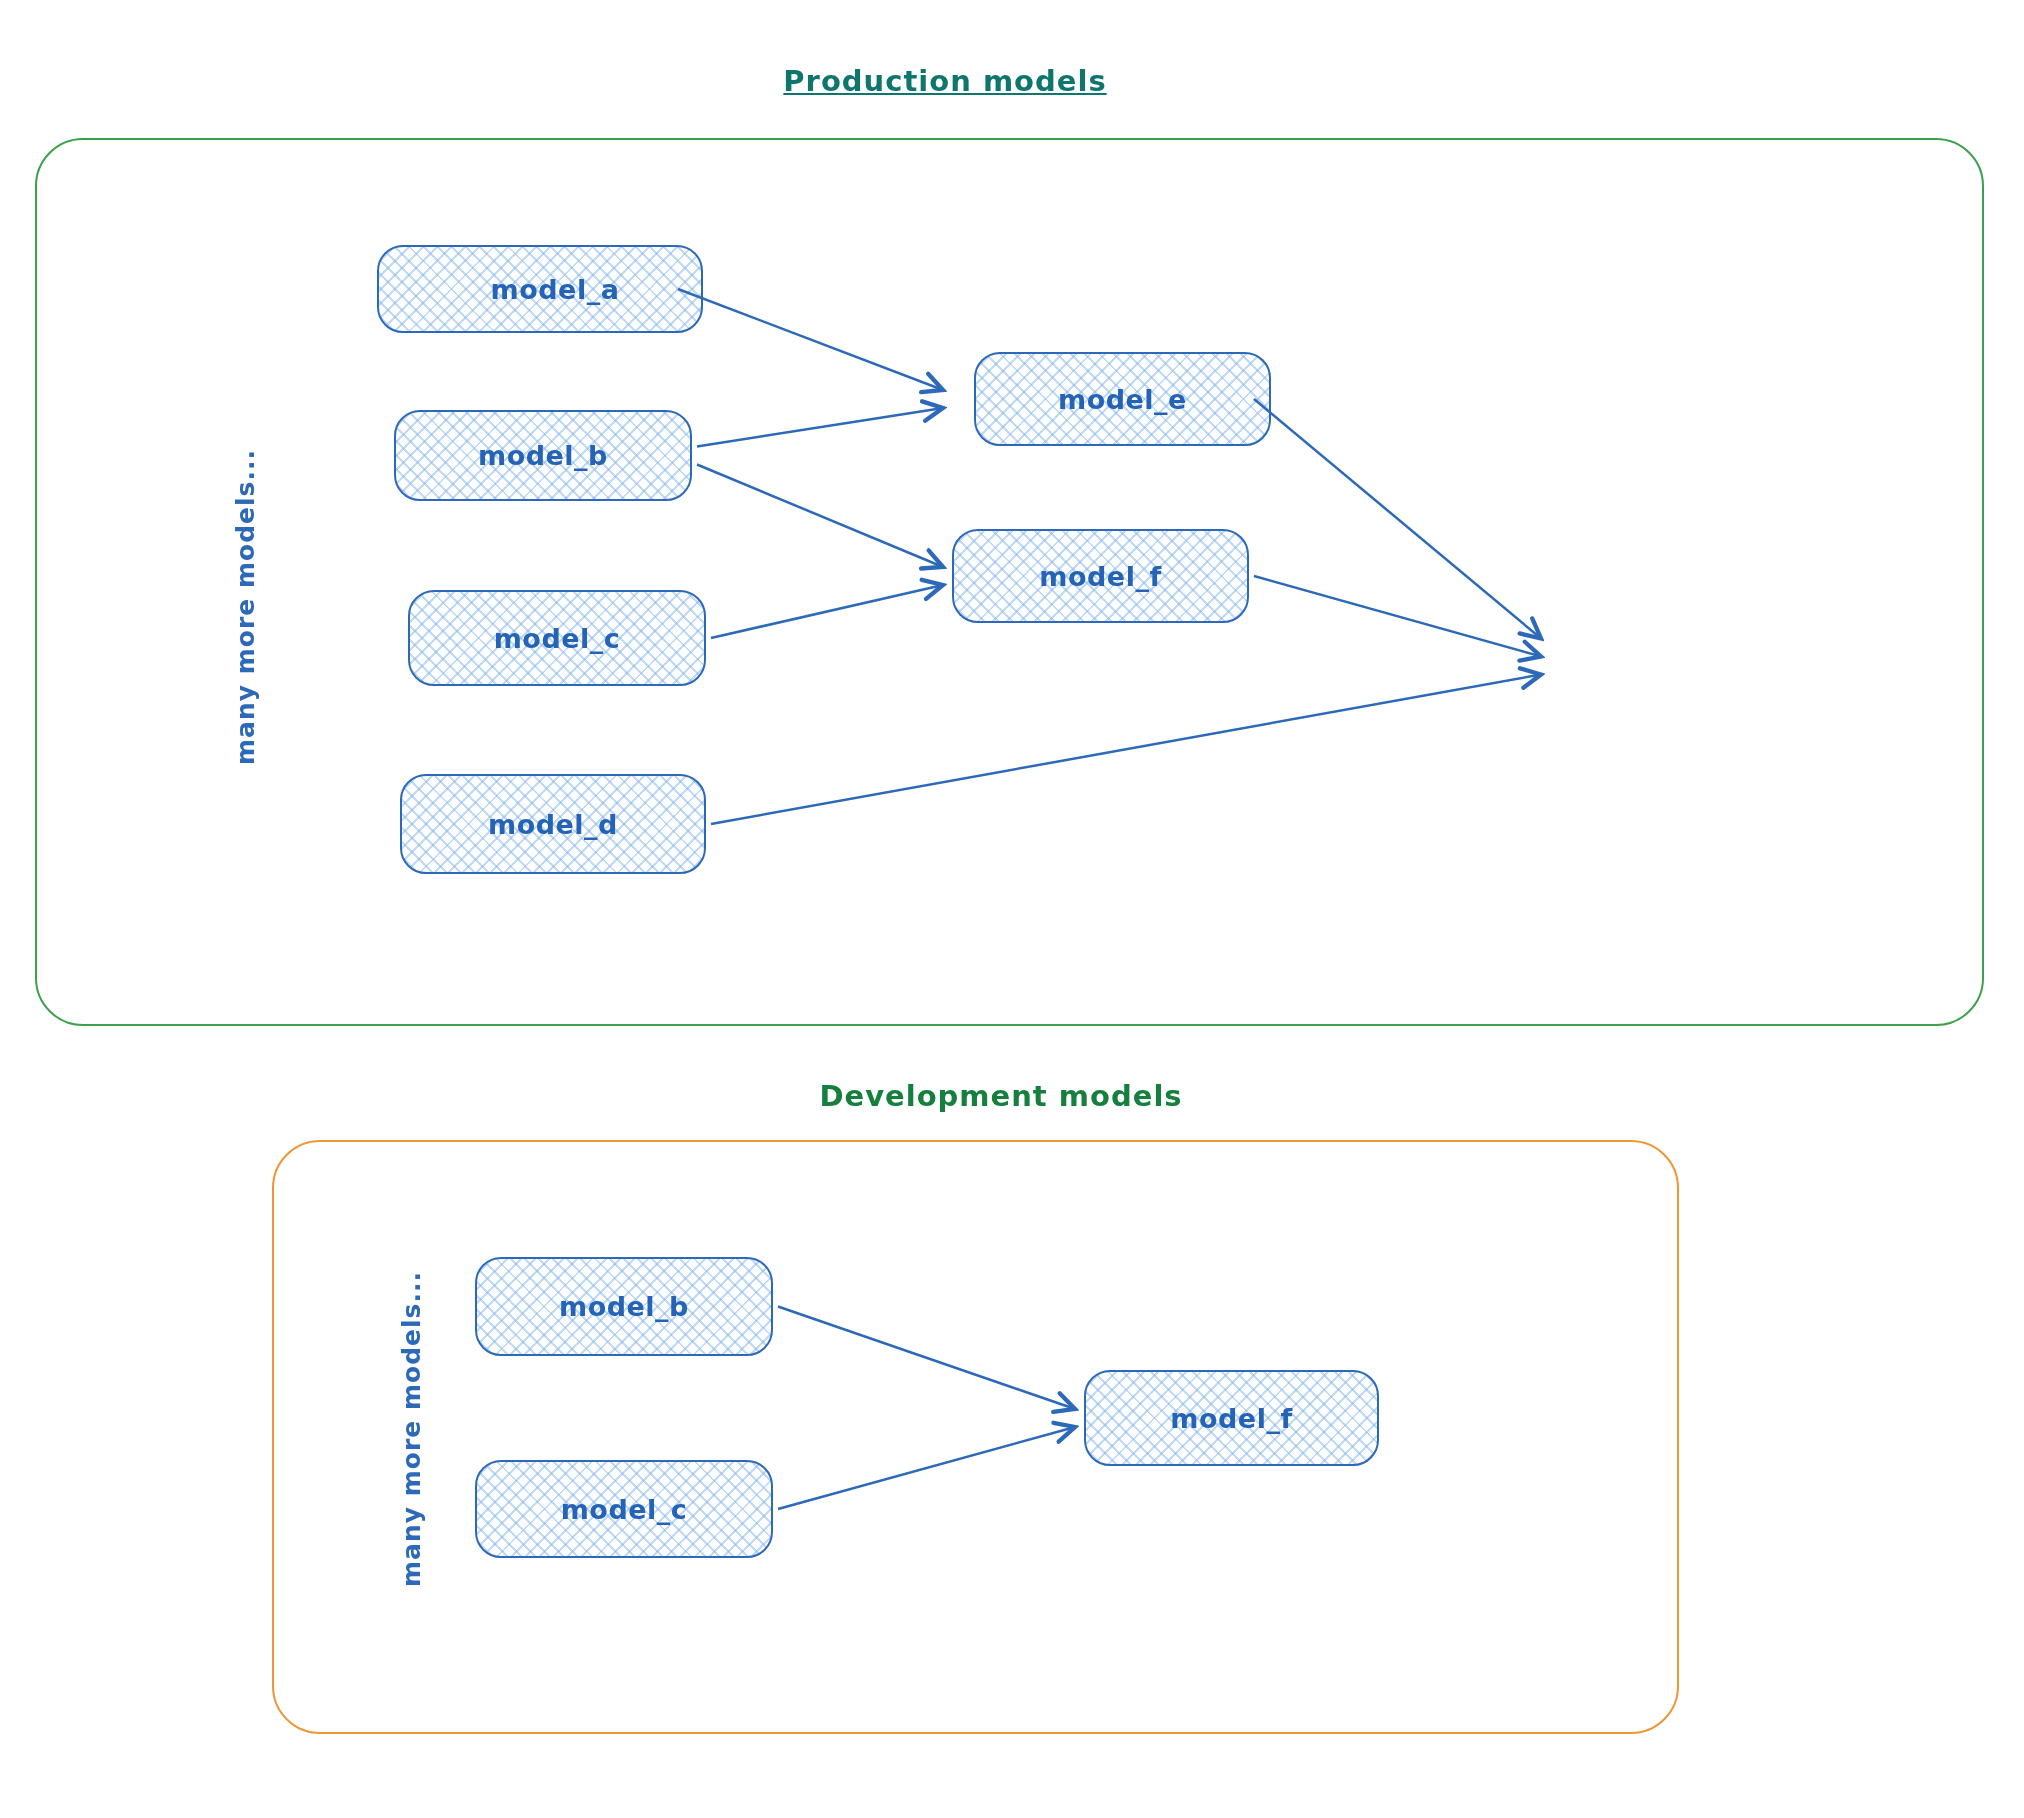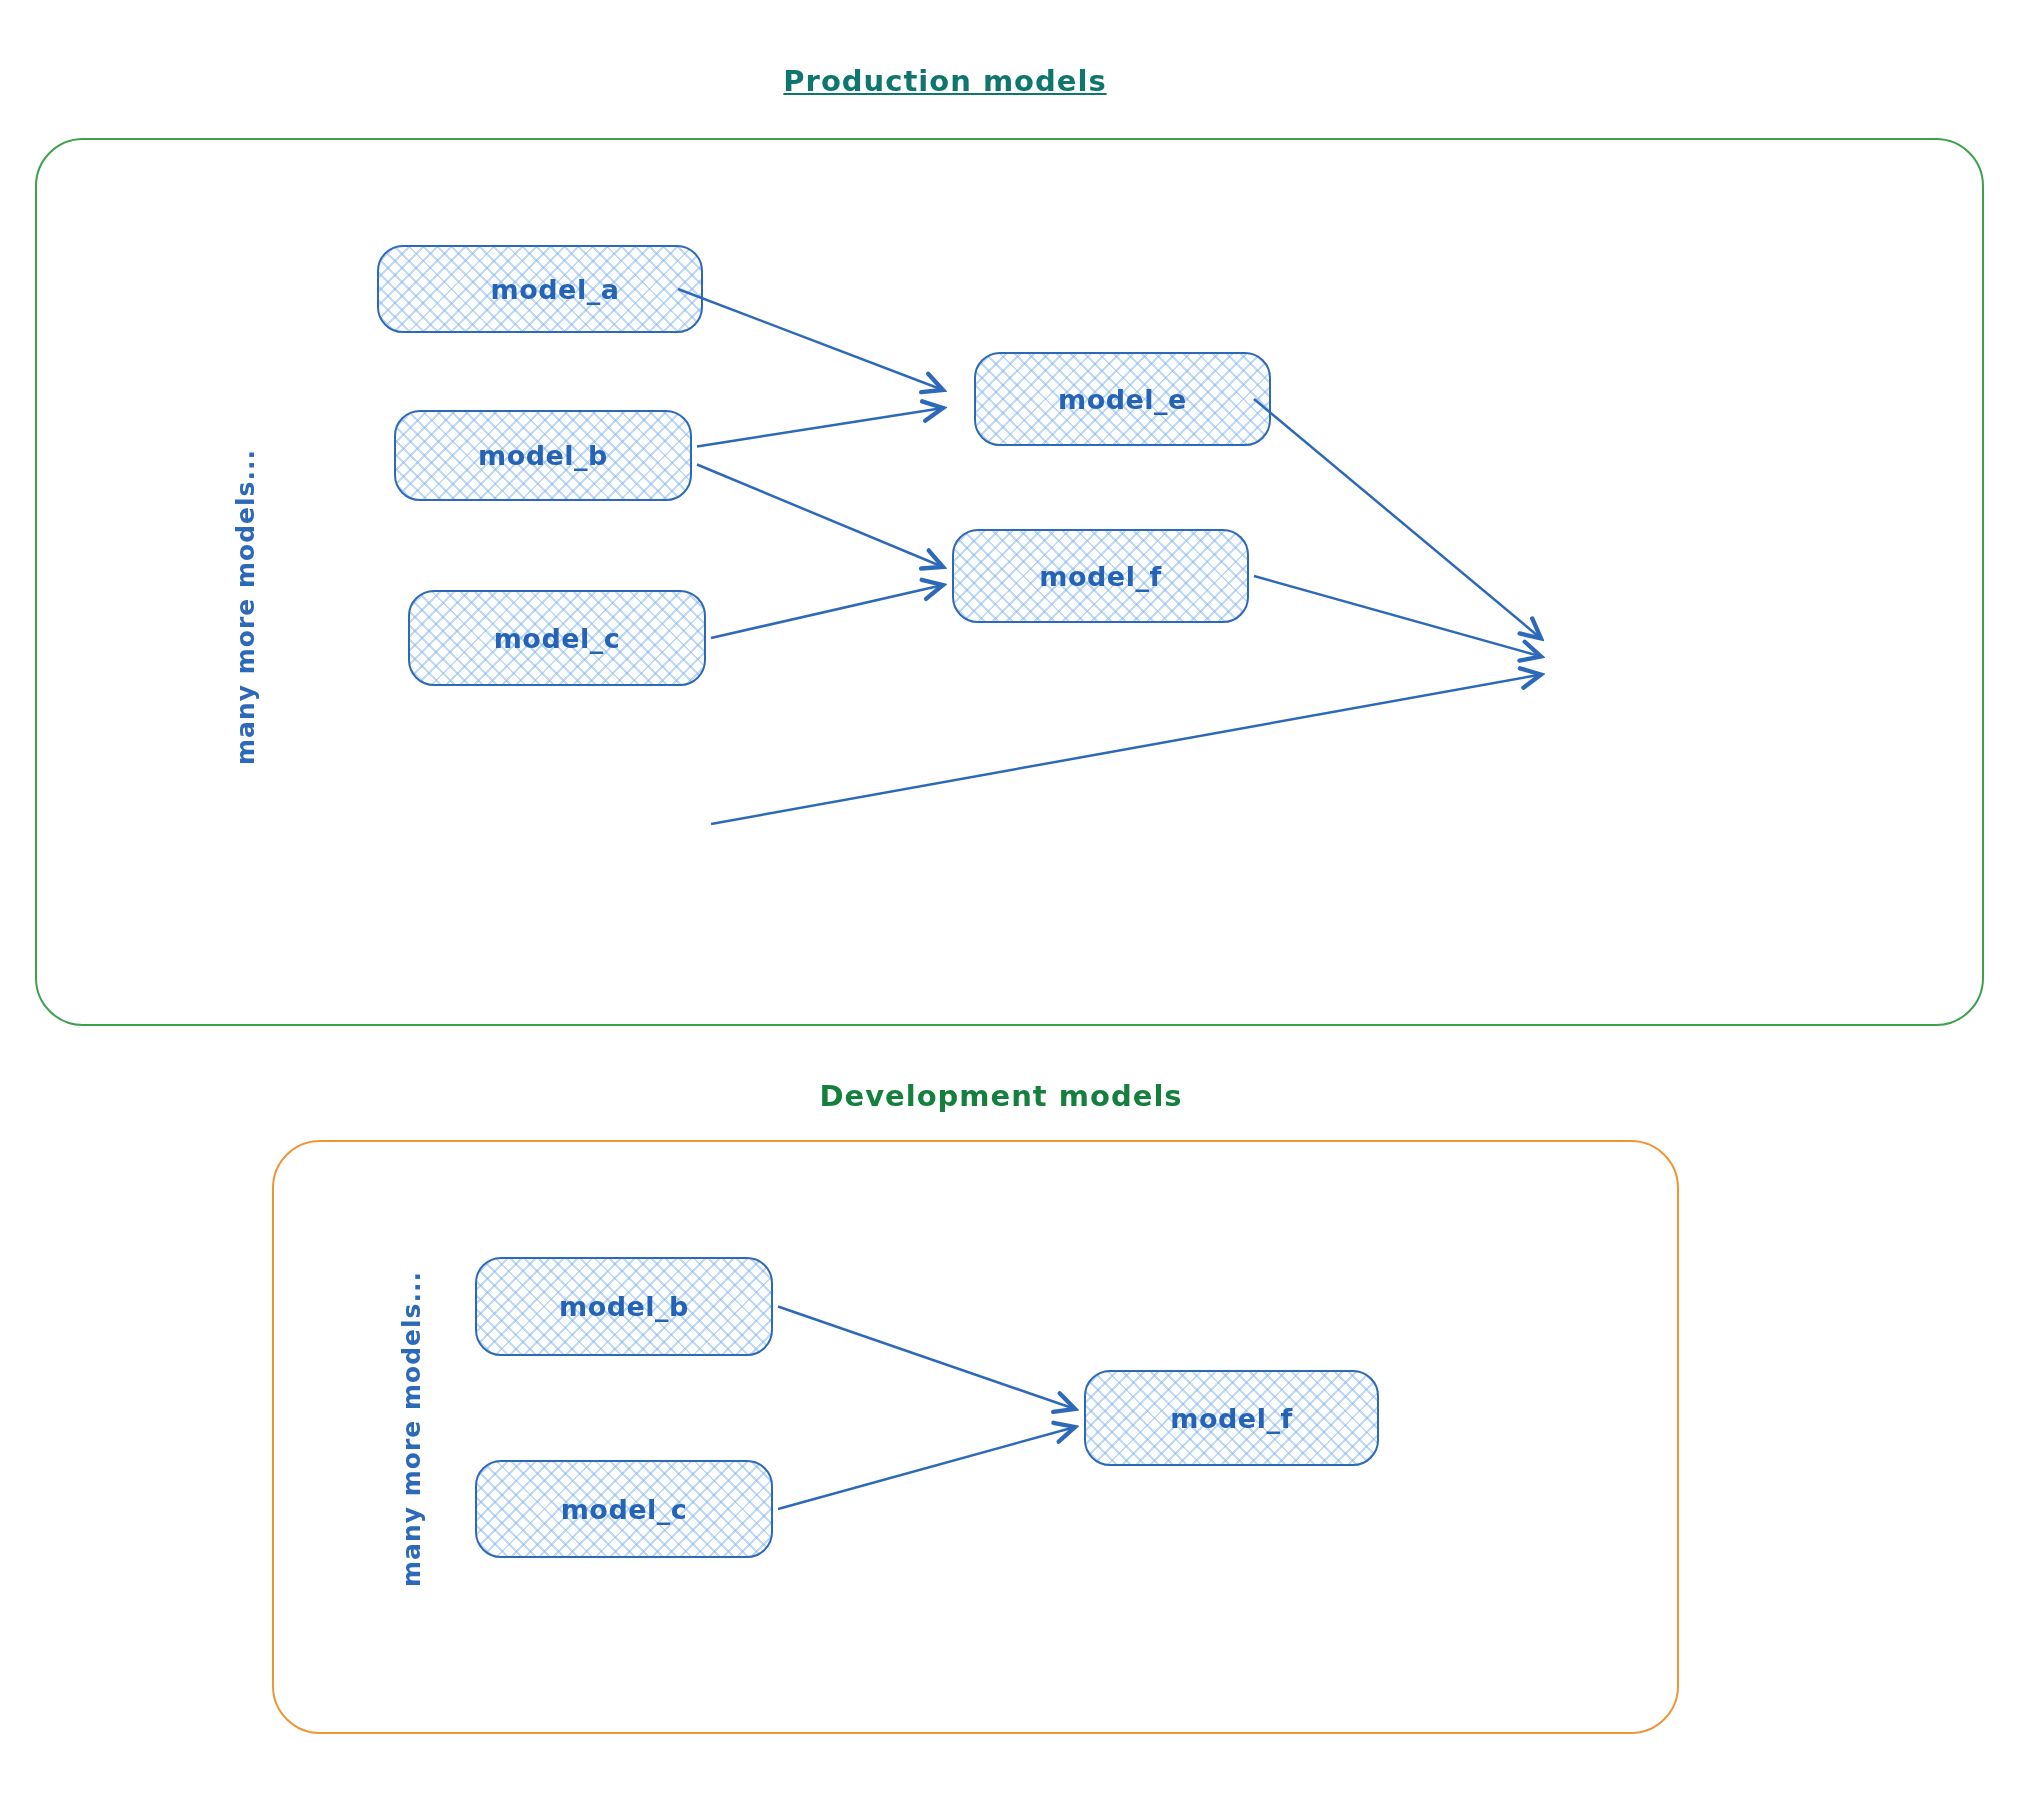--- a/index.html
+++ b/index.html
@@ -51,20 +51,23 @@
 
   <div class="node" style="left:340px;top:105px;width:292px;height:84px;padding-left:30px;">
     <span>model_a</span>
   </div>
   <div class="node" style="left:357px;top:270px;width:294px;height:87px;">
     <span>model_b</span>
   </div>
   <div class="node" style="left:371px;top:450px;width:294px;height:92px;">
     <span>model_c</span>
   </div>
+  <div class="node" style="left:363px;top:634px;width:302px;height:96px;">
+    <span>model_d</span>
+  </div>
   <div class="node" style="left:915px;top:212px;width:293px;height:90px;margin-left:22px;">
     <span>model_e</span>
   </div>
   <div class="node" style="left:915px;top:389px;width:293px;height:90px;">
     <span>model_f</span>
   </div>
 </div>
 
 <div class="section development">
   <div class="side-label" style="left:137px;top:287px;">many more models...</div>

